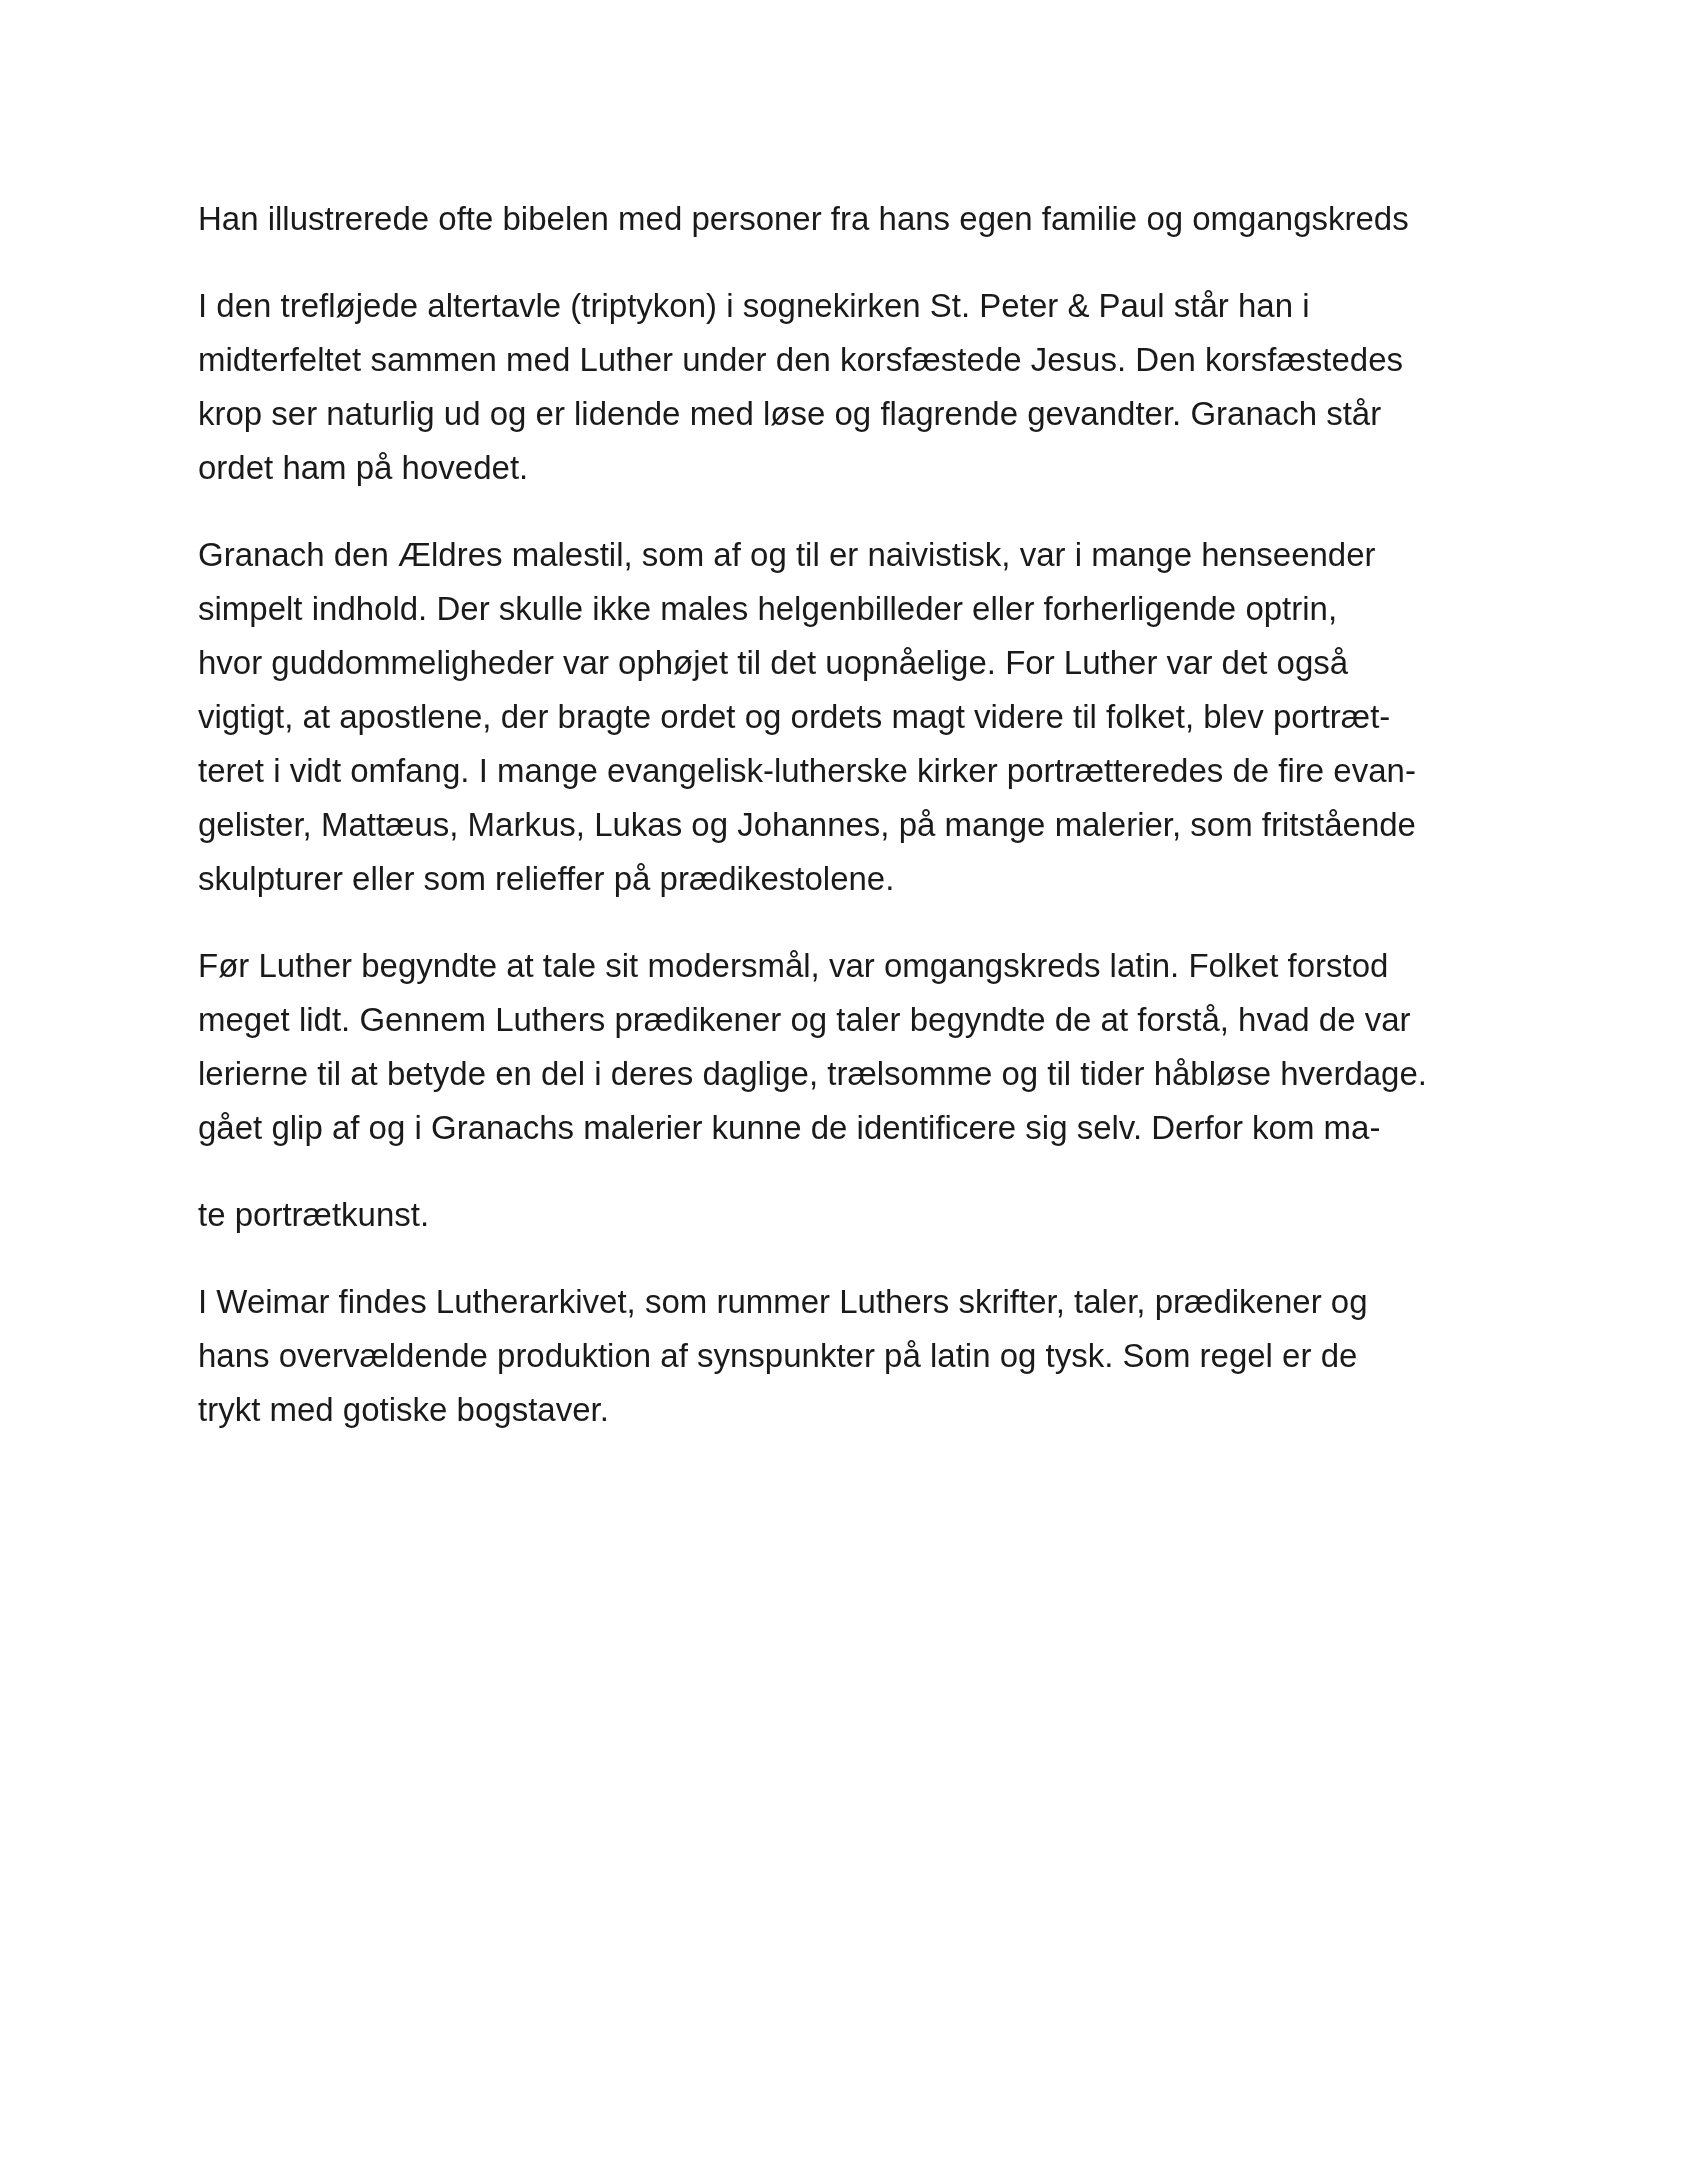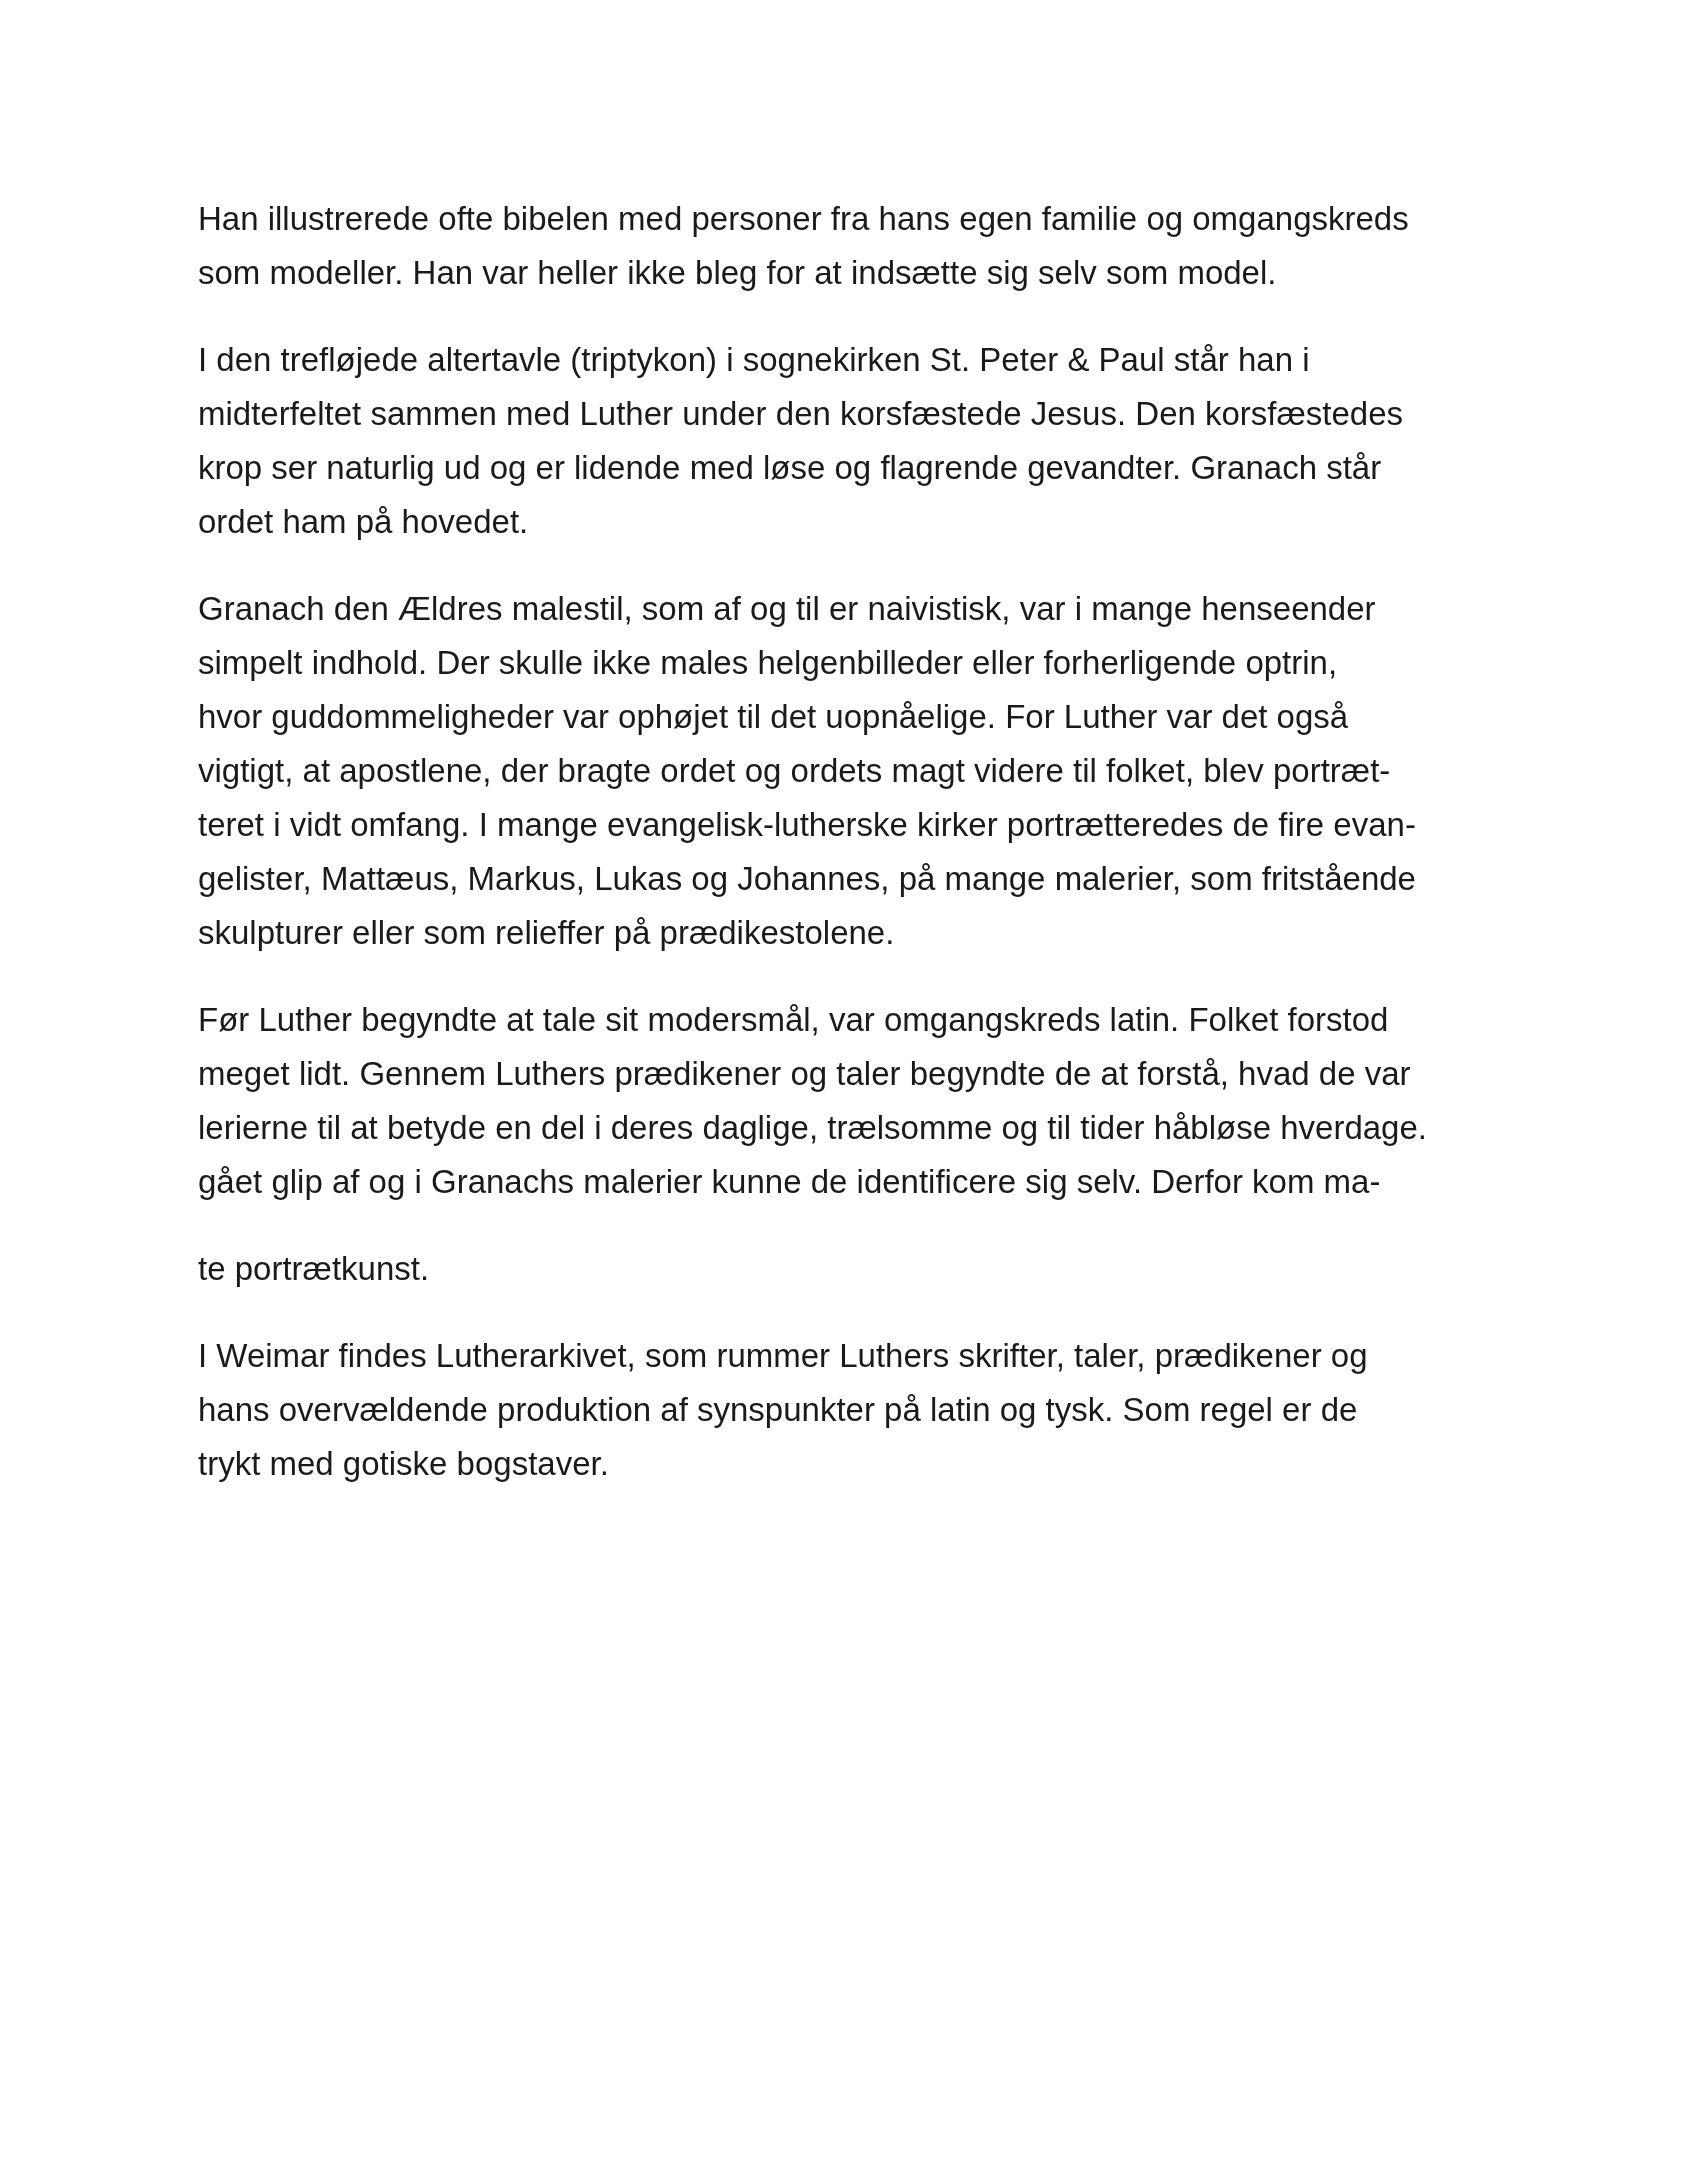--- a/index.html
+++ b/index.html
@@ -45,21 +45,20 @@
 </head>
 <body>
 
 <div class="page" style="background: rgb(255, 255, 255); color: rgb(26, 26, 26);">
 
   <main class="text-block">
 
     <p class="para">
       </p>
       <div class="line">Han illustrerede ofte bibelen med personer fra hans egen familie og omgangskreds</div>
-      <div class="line">som modeller. Han var heller ikke bleg for at indsætte sig selv som model.</div>
     <p></p>
 
     <p class="para indented">
       </p>
       <div class="line">I den trefløjede altertavle (triptykon) i sognekirken St. Peter &amp; Paul står han i</div>
       <div class="line">midterfeltet sammen med Luther under den korsfæstede Jesus. Den korsfæstedes</div>
       <div class="line">krop ser naturlig ud og er lidende med løse og flagrende gevandter. Granach står</div>
       <div class="line">ordet ham på hovedet.</div>
     <p></p>
 

